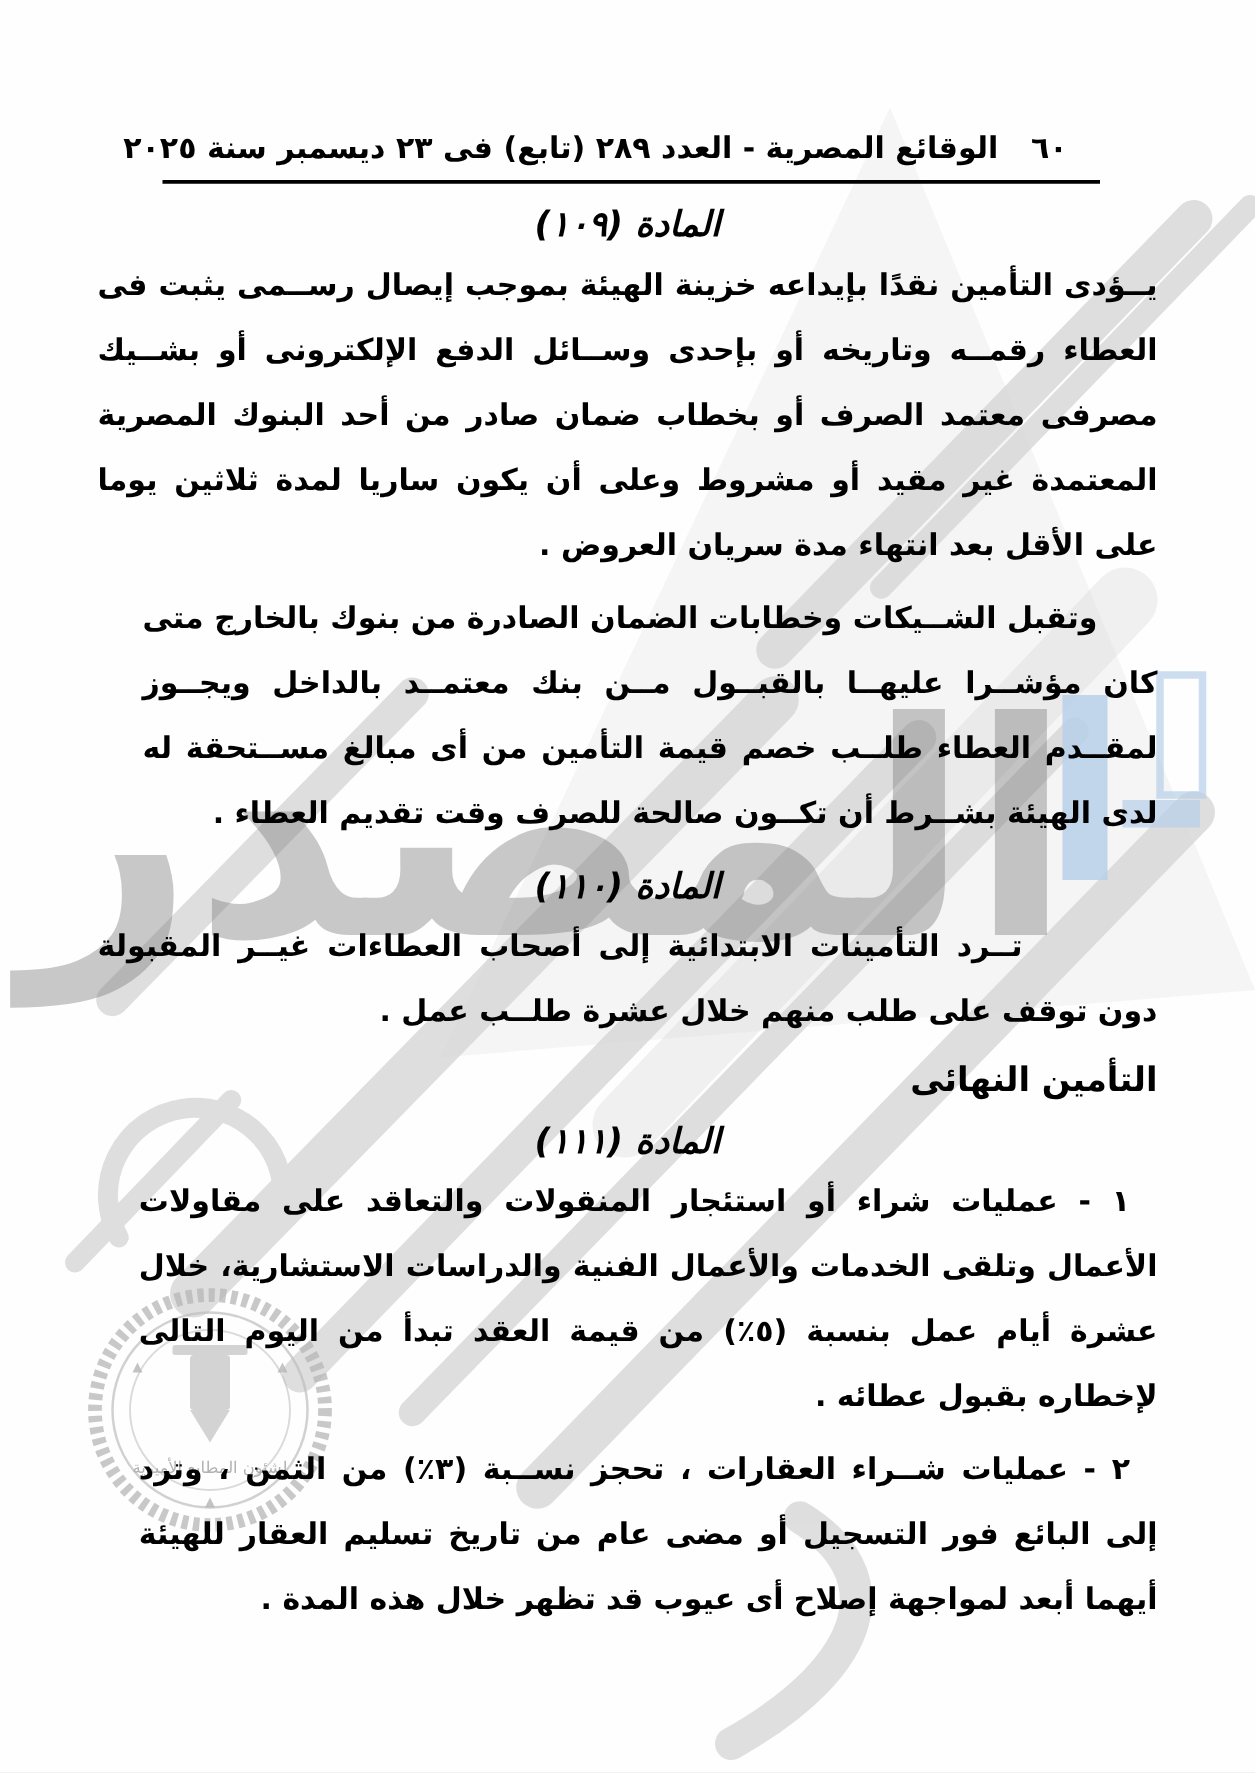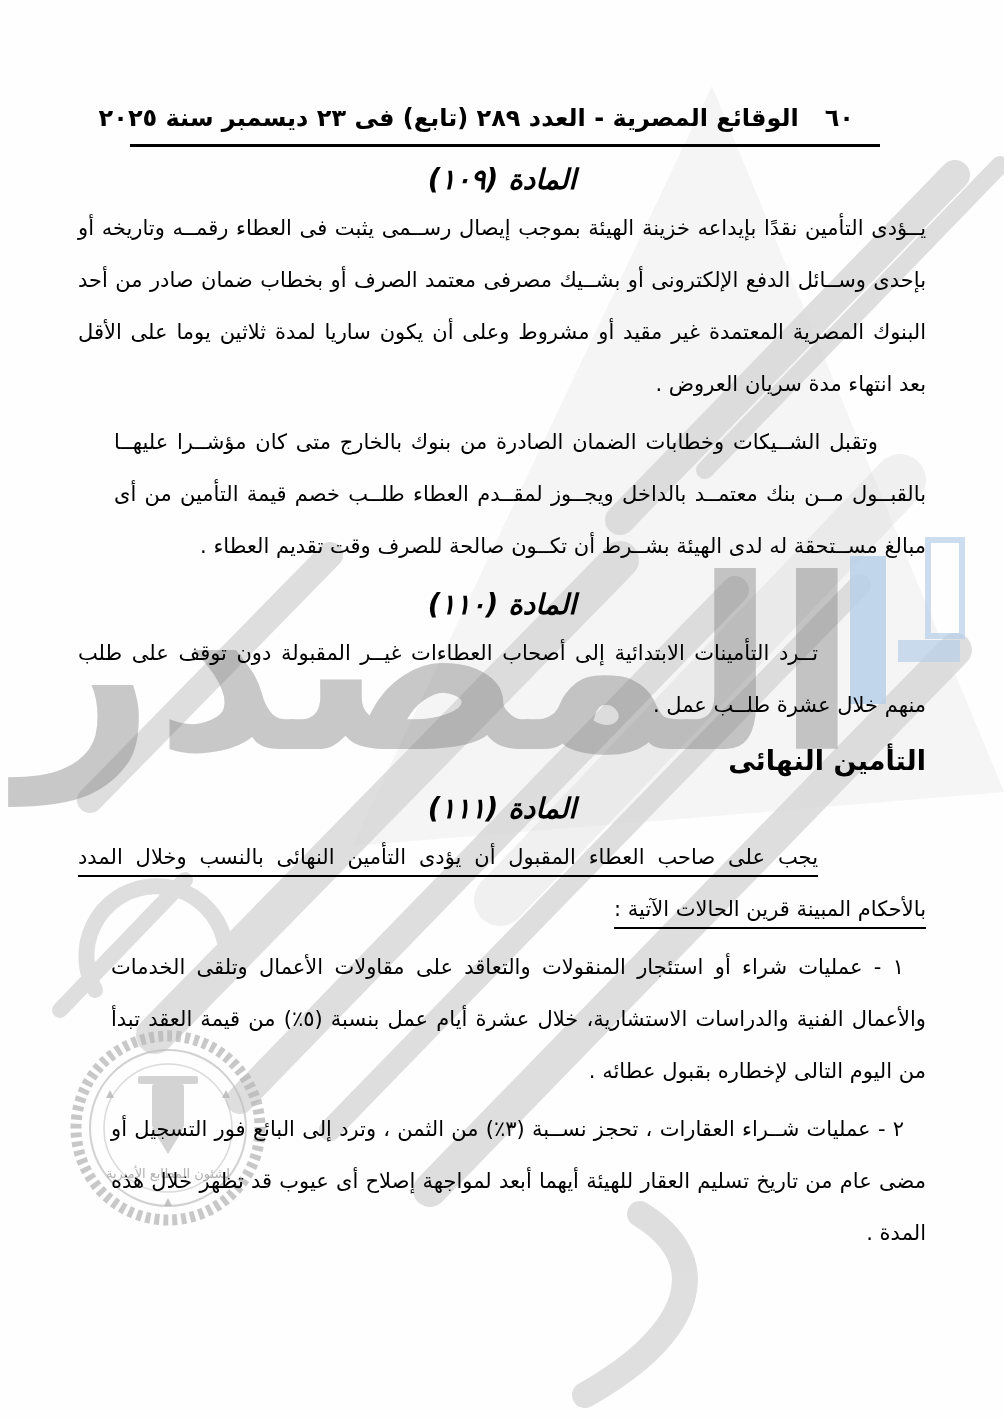--- a/index.html
+++ b/index.html
@@ -41,21 +41,21 @@
   .h-article{
     text-align:center;font-size:28px;font-weight:800;
     margin:16px 0 0 0;
     font-style:italic;
   }
   .h-section{
     font-size:27px;font-weight:800;
     margin:14px 0 0 0;
   }
   .para{
-    font-size:21px;font-weight:400;line-height:52px;
+    font-size:24px;font-weight:700;line-height:52px;
     text-align:justify;margin:6px 0 0 0;
   }
   .indent-sm{text-indent:22px;margin-left:33px;}
   .indent-md{text-indent:48px;margin-left:36px;}
   .indent-lg{text-indent:108px;}
   .underlined{
     text-decoration:underline;
     text-decoration-thickness:2px;
     text-underline-offset:11px;
     text-decoration-skip-ink:none;
@@ -127,20 +127,19 @@
     <p class="para indent-md">وتقبل الشــيكات وخطابات الضمان الصادرة من بنوك بالخارج متى كان مؤشــرا عليهــا بالقبــول مــن بنك معتمــد بالداخل ويجــوز لمقــدم العطاء طلــب خصم قيمة التأمين من أى مبالغ مســتحقة له لدى الهيئة بشــرط أن تكــون صالحة للصرف وقت تقديم العطاء .</p>
 
     <div class="h-article">المادة (١١٠)</div>
 
     <p class="para indent-lg">تــرد التأمينات الابتدائية إلى أصحاب العطاءات غيــر المقبولة دون توقف على طلب منهم خلال عشرة طلــب عمل .</p>
 
     <div class="h-section">التأمين النهائى</div>
 
     <div class="h-article">المادة (١١١)</div>
 
-    <p class="para underlined indent-lg">يجب على صاحب العطاء المقبول أن يؤدى التأمين النهائى بالنسب وخلال المدد بالأحكام المبينة قرين الحالات الآتية :</p>
 
     <p class="para item indent-sm">١ - عمليات شراء أو استئجار المنقولات والتعاقد على مقاولات الأعمال وتلقى الخدمات والأعمال الفنية والدراسات الاستشارية، خلال عشرة أيام عمل بنسبة (٥٪) من قيمة العقد تبدأ من اليوم التالى لإخطاره بقبول عطائه .</p>
 
     <p class="para item indent-sm">٢ - عمليات شــراء العقارات ، تحجز نســبة (٣٪) من الثمن ، وترد إلى البائع فور التسجيل أو مضى عام من تاريخ تسليم العقار للهيئة أيهما أبعد لمواجهة إصلاح أى عيوب قد تظهر خلال هذه المدة .</p>
 
   </div>
 </div>
 
 </body></html>

